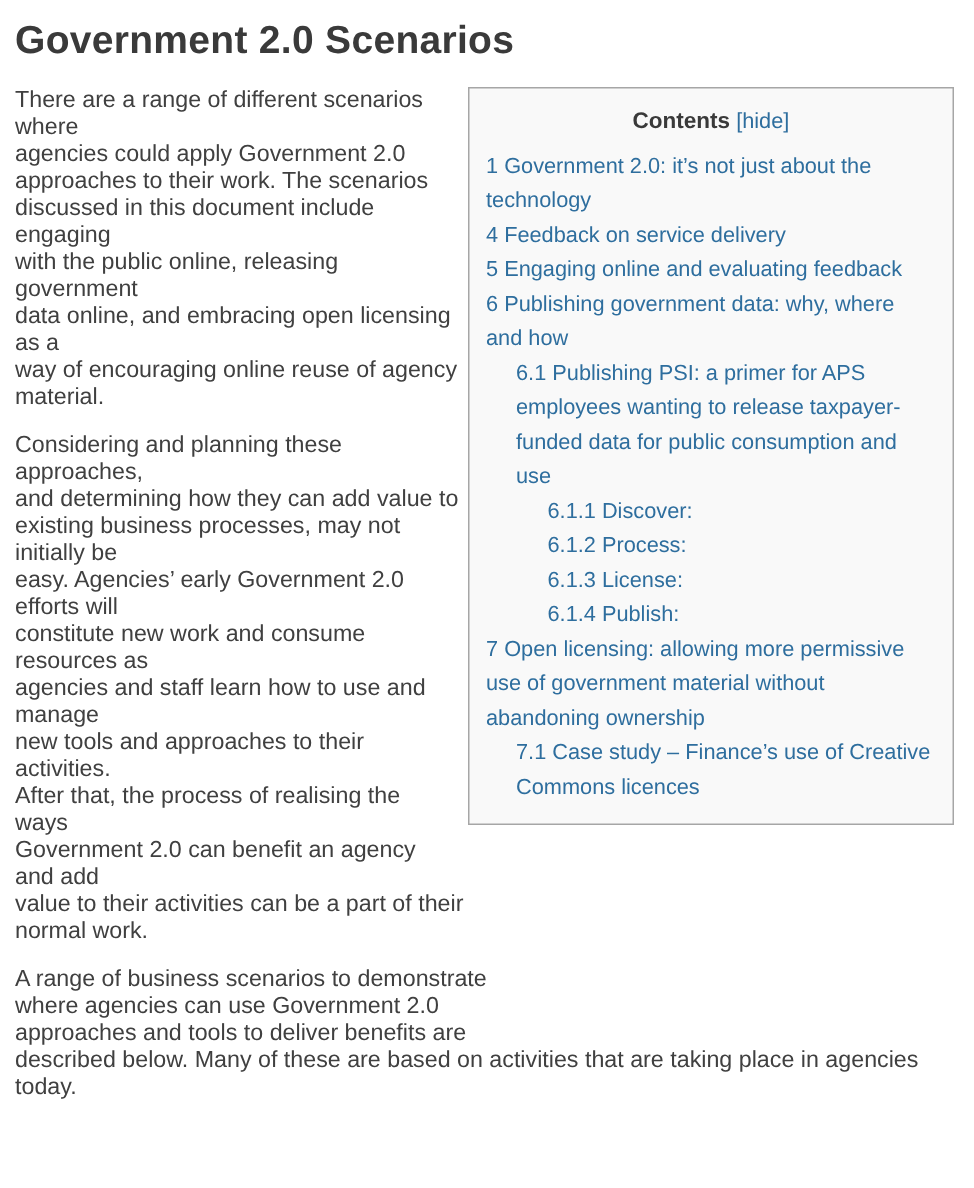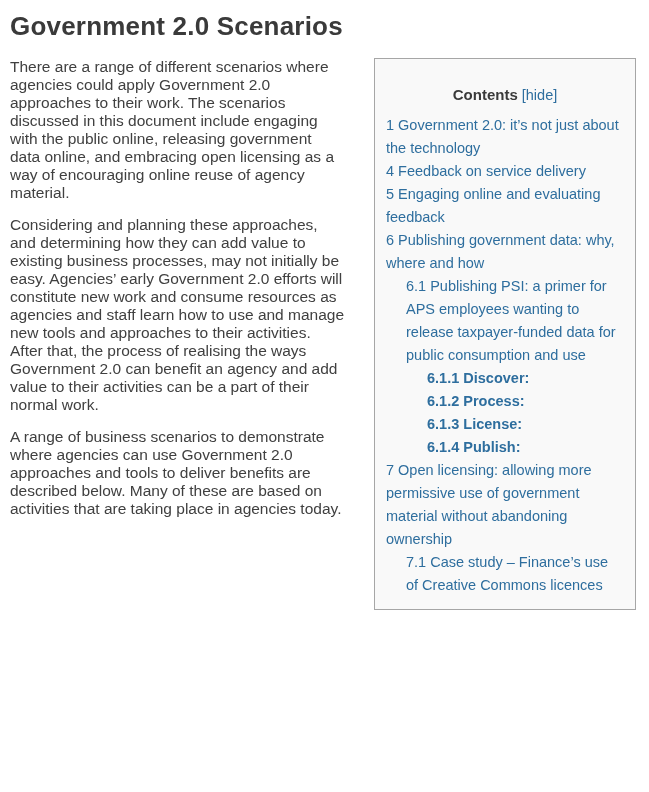--- a/index.html
+++ b/index.html
@@ -29,24 +29,24 @@
   h1.page-title {
     margin: 0 0 16px 0;
     font-size: 26px;
     line-height: 32px;
     font-weight: 700;
     color: var(--heading-color);
     letter-spacing: 0.2px;
   }
   .toc {
     float: right;
-    width: 262px;
+    width: 324px;
     background: var(--toc-bg);
     border: 1px solid var(--toc-border);
-    padding: 24px 11px 12px 11px;
+    padding: 10px 11px 12px 11px;
     margin: 0 0 16px 6px;
     font-size: 14.5px;
     line-height: 23px;
   }
   .toc-header {
     text-align: center;
     margin-bottom: 7px;
   }
   .toc-title {
     font-weight: 700;
@@ -58,21 +58,21 @@
     cursor: pointer;
     text-decoration: none;
   }
   ul.toc-list {
     list-style: none;
     margin: 0;
     padding: 0;
   }
   ul.toc-list li { margin: 0; padding: 0; }
   ul.toc-list li.level-2 { padding-left: 20px; }
-  ul.toc-list li.level-3 { padding-left: 41px; font-weight: bold; }
+  ul.toc-list li.level-3 { padding-left: 41px; }
   ul.toc-list a {
     color: var(--link-color);
     text-decoration: none;
     cursor: pointer;
   }
   p.body-para {
     font-size: 15.5px;
     line-height: 18px;
     margin: 0 0 14px 0;
     white-space: pre-line;

